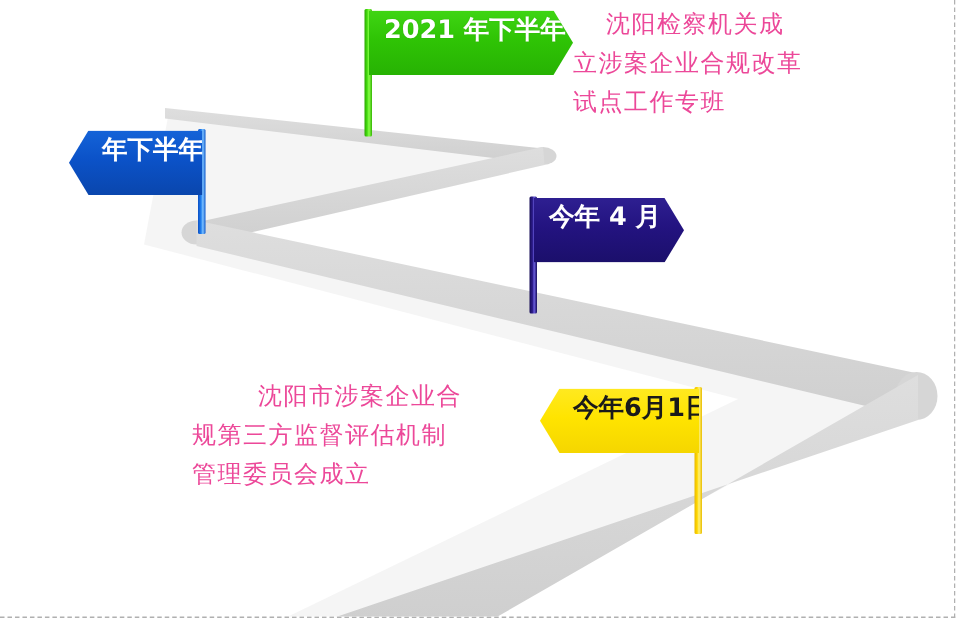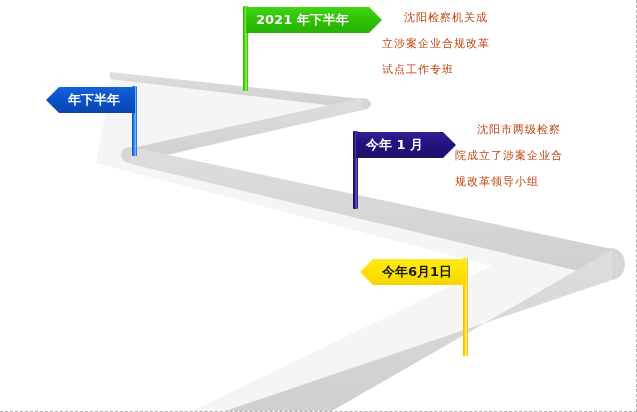--- a/index.html
+++ b/index.html
@@ -33,25 +33,25 @@
     position: absolute;
     z-index: 5;
   }
   .pole {
     position: absolute;
     width: 5px;
     border-radius: 1px;
   }
   .banner {
     position: absolute;
-    height: 26px;
+    height: 43px;
     line-height: 26px;
     font-family: "DejaVu Sans", "Liberation Sans", sans-serif;
     font-weight: bold;
-    font-size: 13px;
+    font-size: 17px;
     white-space: nowrap;
     box-sizing: border-box;
   }
   .banner-right {
     
     clip-path: polygon(0 0, calc(100% - 13px) 0, 100% 50%, calc(100% - 13px) 100%, 0 100%);
     padding: 0 22px 0 10px;
     text-align: left;
   }
   .banner-left {
@@ -103,23 +103,23 @@
   #flag-yellow .banner {
     left: 0px; top: 1px; width: 106px;
     background: linear-gradient(to bottom, #ffe920 0%, #ffe400 45%, #f5d600 100%);
     color: #1a1a1a;
   }
 
   
   .textblock {
     position: absolute;
     z-index: 6;
-    color: #c2410c;
+    color: #ec4899;
     font-family: "Liberation Serif", "DejaVu Serif", serif;
-    font-size: 11px;
+    font-size: 16px;
     line-height: 26px;
     letter-spacing: 1px;
     white-space: pre-line;
   }
   #text-green  { left: 382px; top: 4px;   width: 226px; text-indent: 22px; text-align: left; }
   #text-blue   { left: 8px;   top: 118px; width: 124px; text-indent: 22px; text-align: left; }
   #text-navy   { left: 455px; top: 116px; width: 176px; text-indent: 22px; text-align: left; }
   #text-yellow { left: 128px; top: 252px; width: 238px; text-indent: 44px; text-align: left; }
 </style>
 </head>
@@ -162,24 +162,24 @@
 立涉案企业合规改革
 试点工作专班</div>
 
   <div class="flag" id="flag-blue" style="left:46px; top:86px;">
     <div class="pole"></div>
     <div class="banner banner-left">年下半年</div>
   </div>
 
   <div class="flag" id="flag-navy" style="left:353px; top:131px;">
     <div class="pole"></div>
-    <div class="banner banner-right">今年 1 月</div>
+    <div class="banner banner-right">今年 4 月</div>
   </div>
-  <div class="textblock" id="text-navy">沈阳市两级检察
-院成立了涉案企业合
-规改革领导小组</div>
 
   <div class="flag" id="flag-yellow" style="left:360px; top:258px;">
     <div class="pole"></div>
     <div class="banner banner-left">今年6月1日</div>
   </div>
+  <div class="textblock" id="text-yellow">沈阳市涉案企业合
+规第三方监督评估机制
+管理委员会成立</div>
 
 </div>
 
 </body></html>

